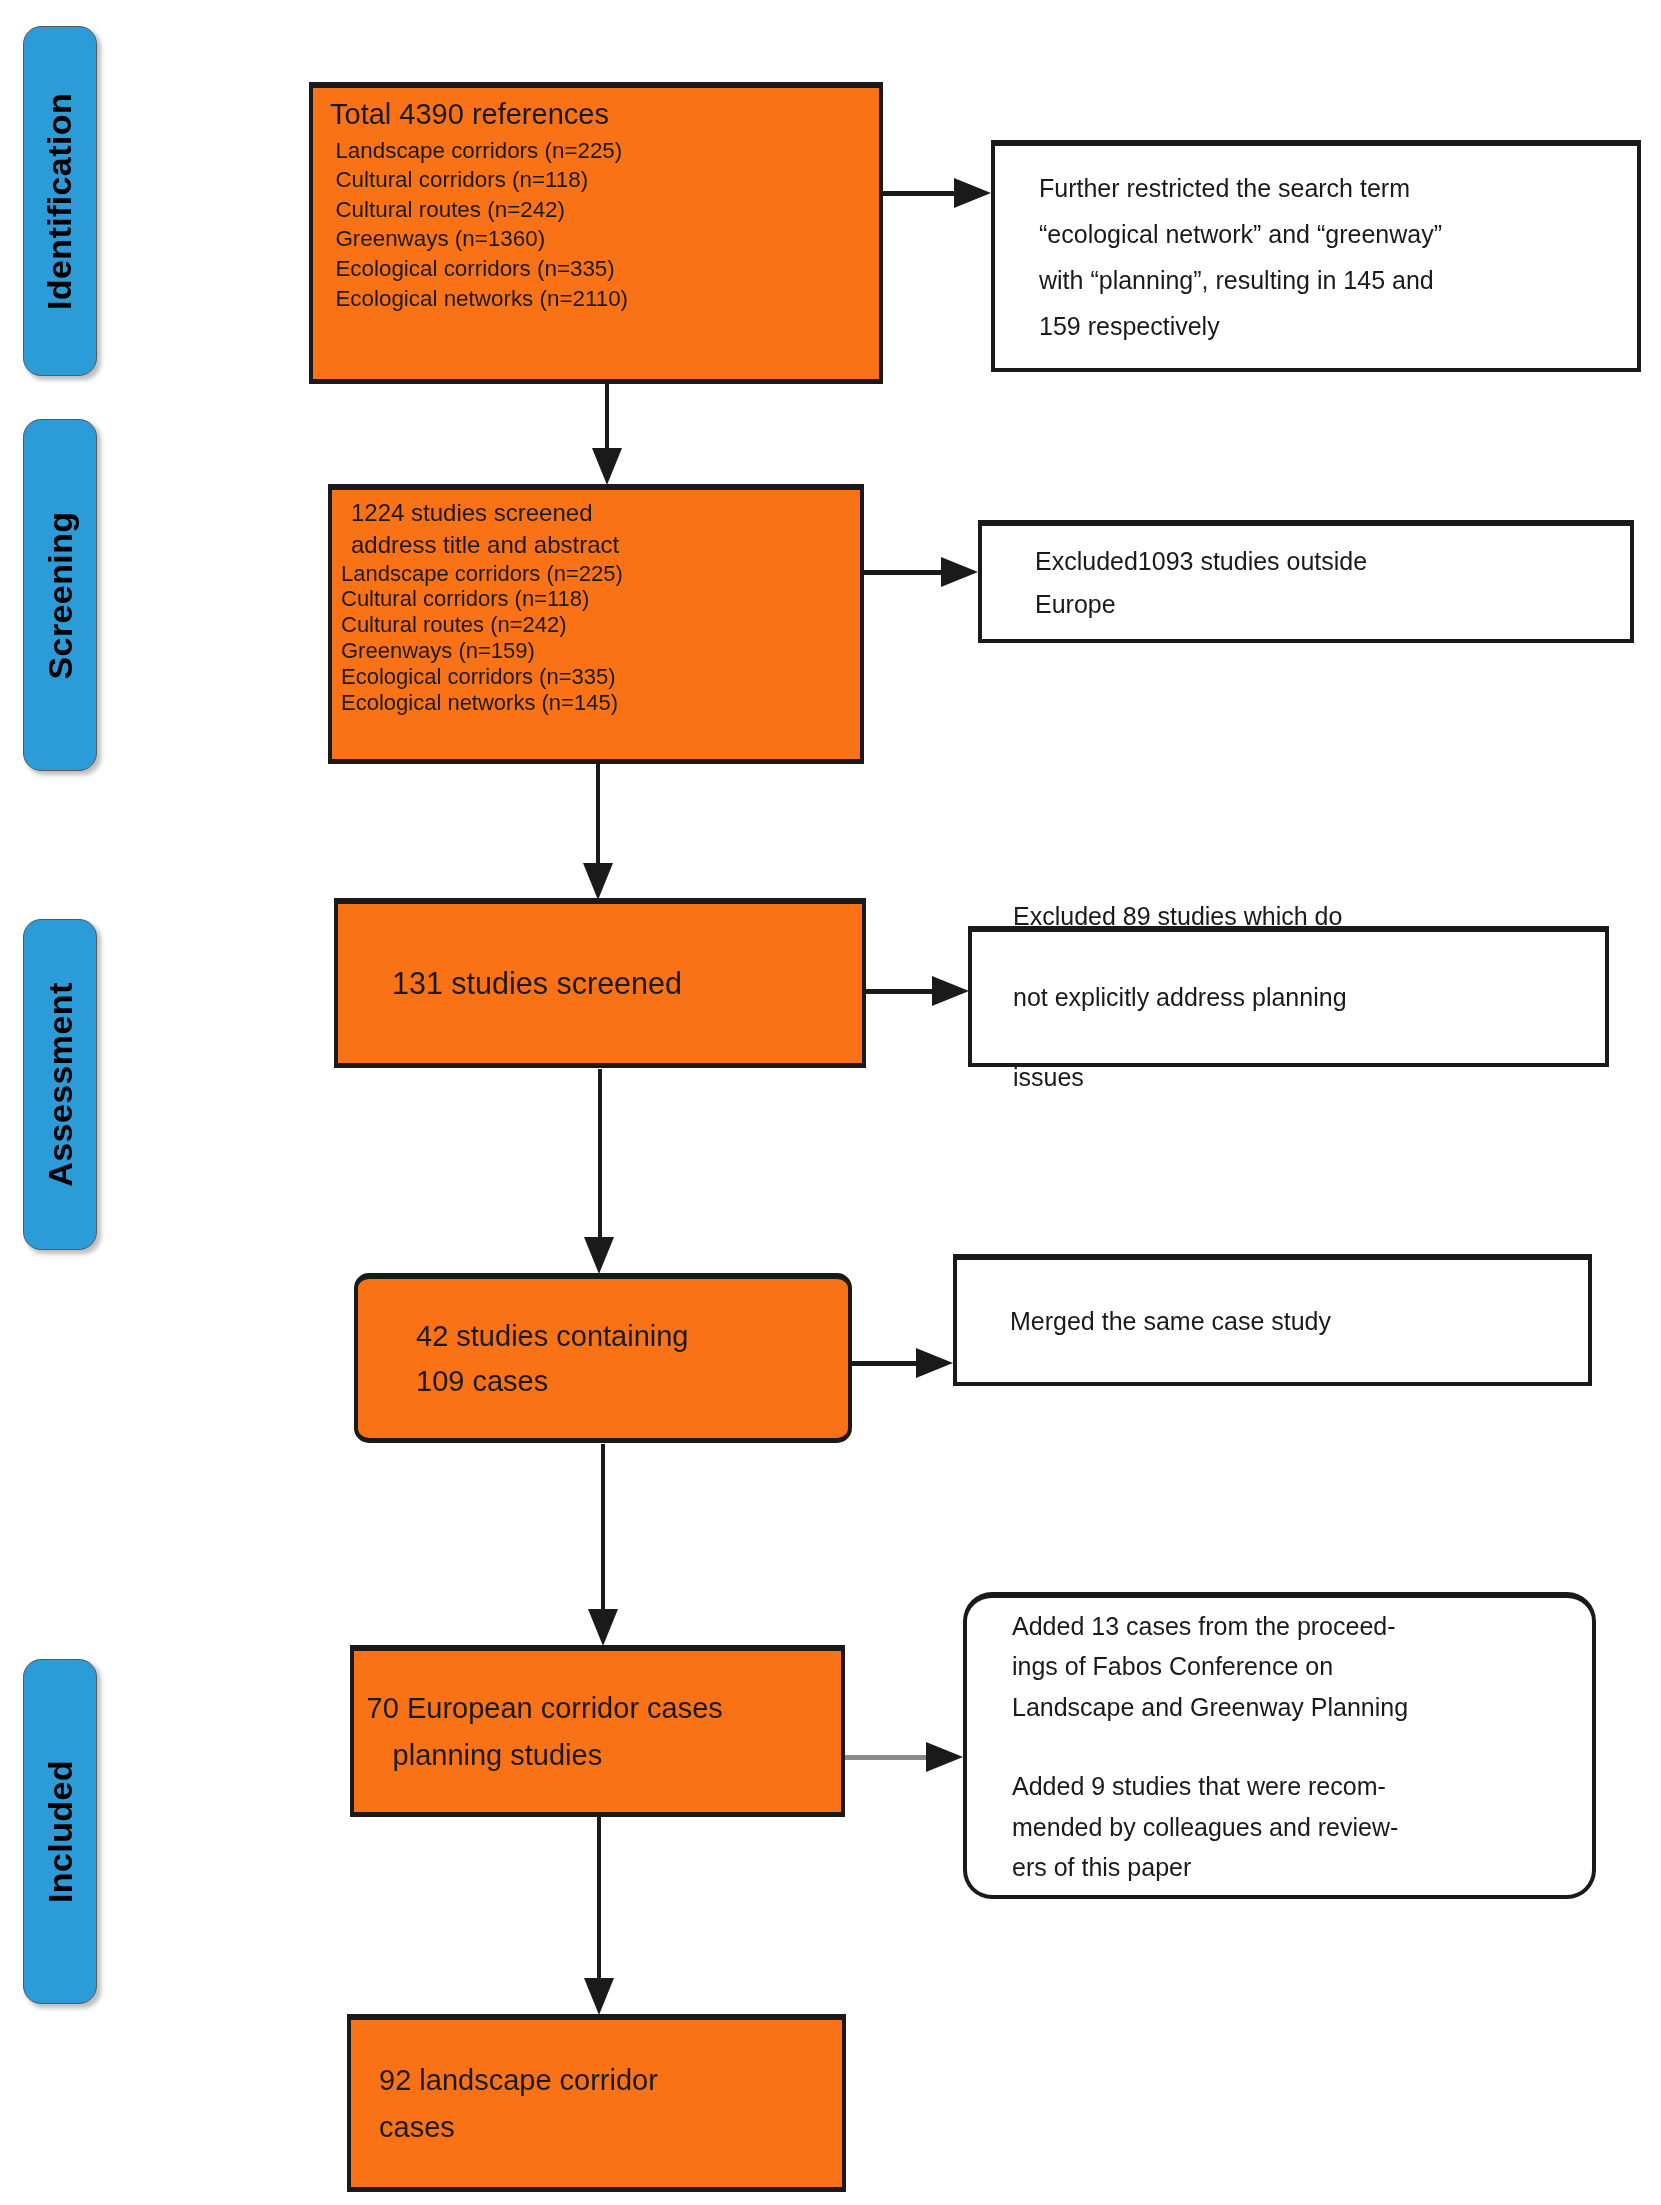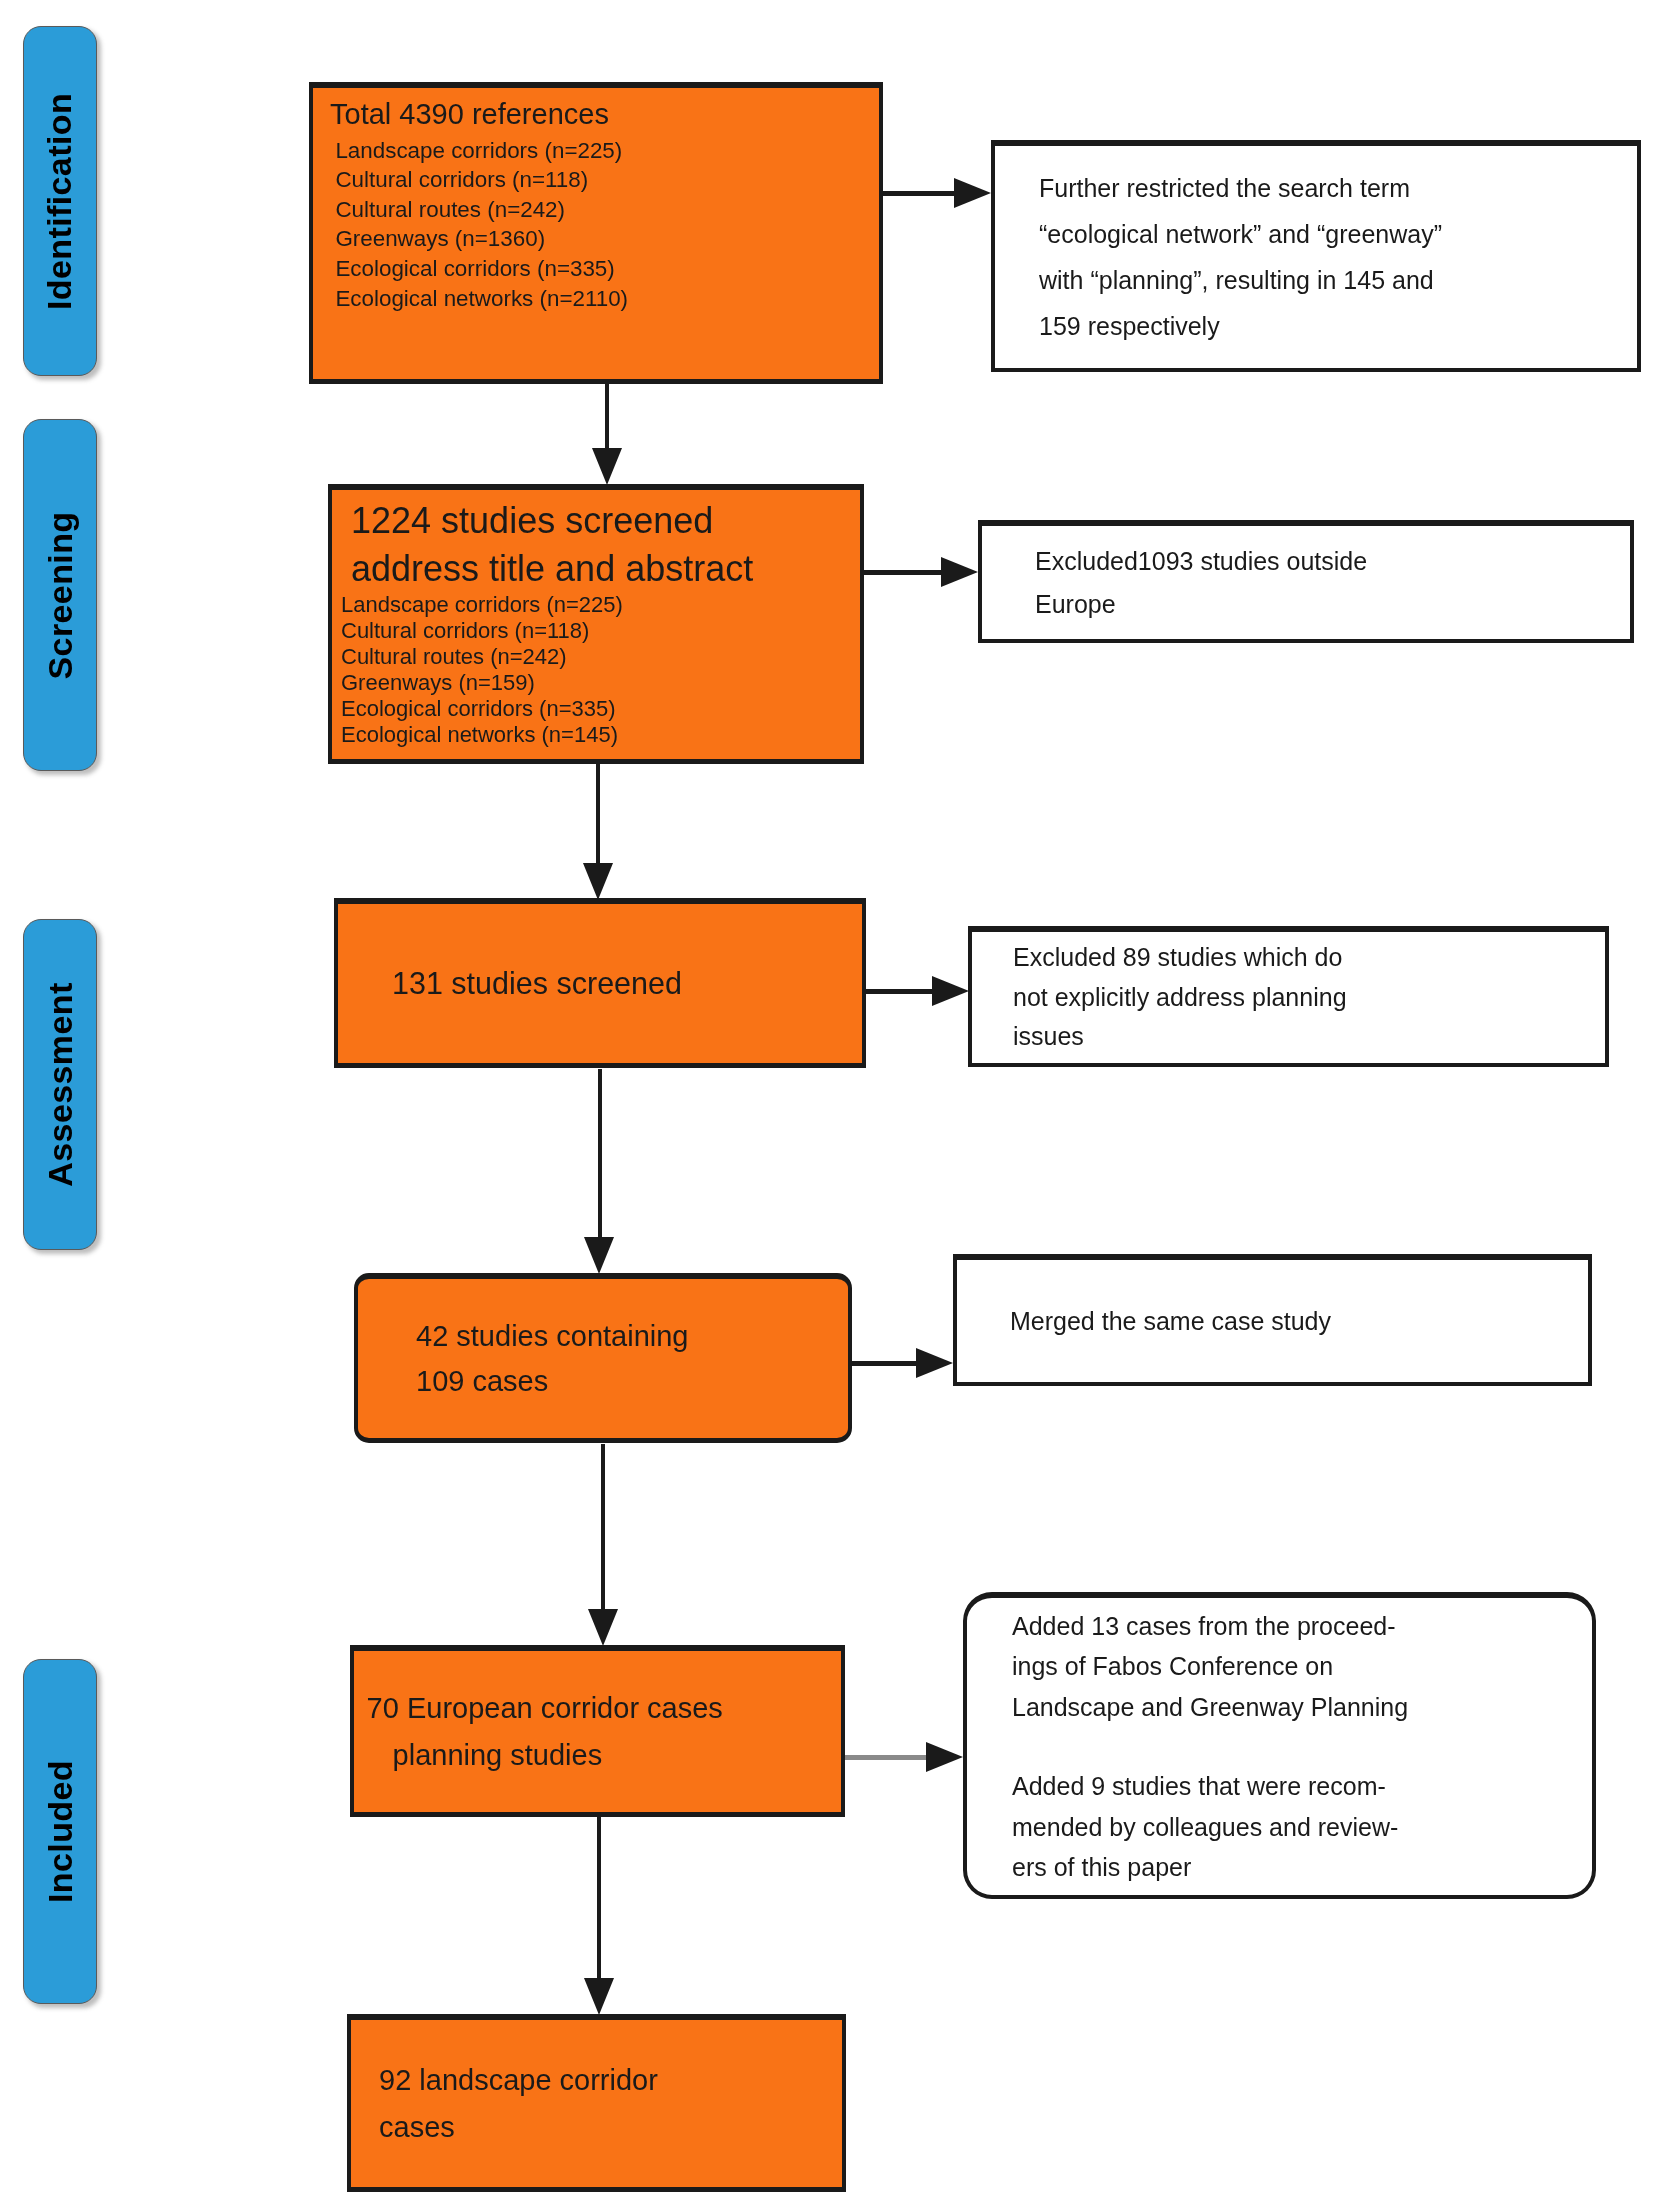--- a/index.html
+++ b/index.html
@@ -49,21 +49,21 @@
     border-bottom-width: 5.4px;
     box-sizing: border-box;
   }
   .line { display: block; }
 
   .box-1 { left: 309px; top: 82px;  width: 574px; height: 302px; padding: 9px 9px 4.5px 17px; }
   .box-1 .heading { font-size: 29px; line-height: 1.18; margin-bottom: 4.5px; }
   .box-1 .item    { font-size: 22.4px; line-height: 1.32; padding-left: 5.4px; }
 
   .box-2 { left: 328px; top: 484px; width: 536px; height: 280px; padding: 7.2px 6.3px 3.6px 9px; }
-  .box-2 .heading-line { font-size: 36px; line-height: 1.32; padding-left: 10px; }
+  .box-2 .heading-line { font-size: 24px; line-height: 1.32; padding-left: 10px; }
   .box-2 .item         { font-size: 22px; line-height: 1.18; }
 
   .box-3 { left: 334px; top: 898px; width: 532px; height: 170px;
            display: flex; flex-direction: column; justify-content: center; padding-left: 54px; }
   .box-3 .line { font-size: 30.5px; }
 
   .box-4 { left: 354px; top: 1273px; width: 498px; height: 170px;
            display: flex; flex-direction: column; justify-content: center; padding-left: 58px; border-radius: 15px; }
   .box-4 .line { font-size: 29px; line-height: 1.55; }
 
@@ -86,21 +86,21 @@
     display: flex;
     flex-direction: column;
     justify-content: center;
   }
   .note .line { font-size: 25px; }
 
   .note-1 { left: 991px; top: 140px;  width: 650px; height: 232px; padding-left: 44px; }
   .note-1 .line { line-height: 1.85; }
   .note-2 { left: 978px; top: 520px; width: 656px; height: 123px; padding-left: 53px; }
   .note-2 .line { line-height: 1.7; }
-  .note-3 { left: 968px; top: 926px; width: 641px; height: 141px; padding-left: 41px; }
+  .note-3 { left: 968px; top: 926px; width: 641px; height: 141px; padding-left: 41px; gap: 41px; }
   .note-3 .line { line-height: 1.58; }
   .note-4 { left: 953px; top: 1254px; width: 639px; height: 132px; padding-left: 53px; }
   .note-4 .line { line-height: 1.6; }
   .note-5 { left: 963px; top: 1592px; width: 633px; height: 307px; padding-left: 45px; border-radius: 29px; }
   .note-5 .line { font-size: 25px; line-height: 1.62; }
   .note-5 .para-gap { height: 39px; }
 
   
   .vline { position: absolute; width: 4px;  background: #1a1a1a; }
   .hline { position: absolute; height: 4.5px; background: #1a1a1a; }

